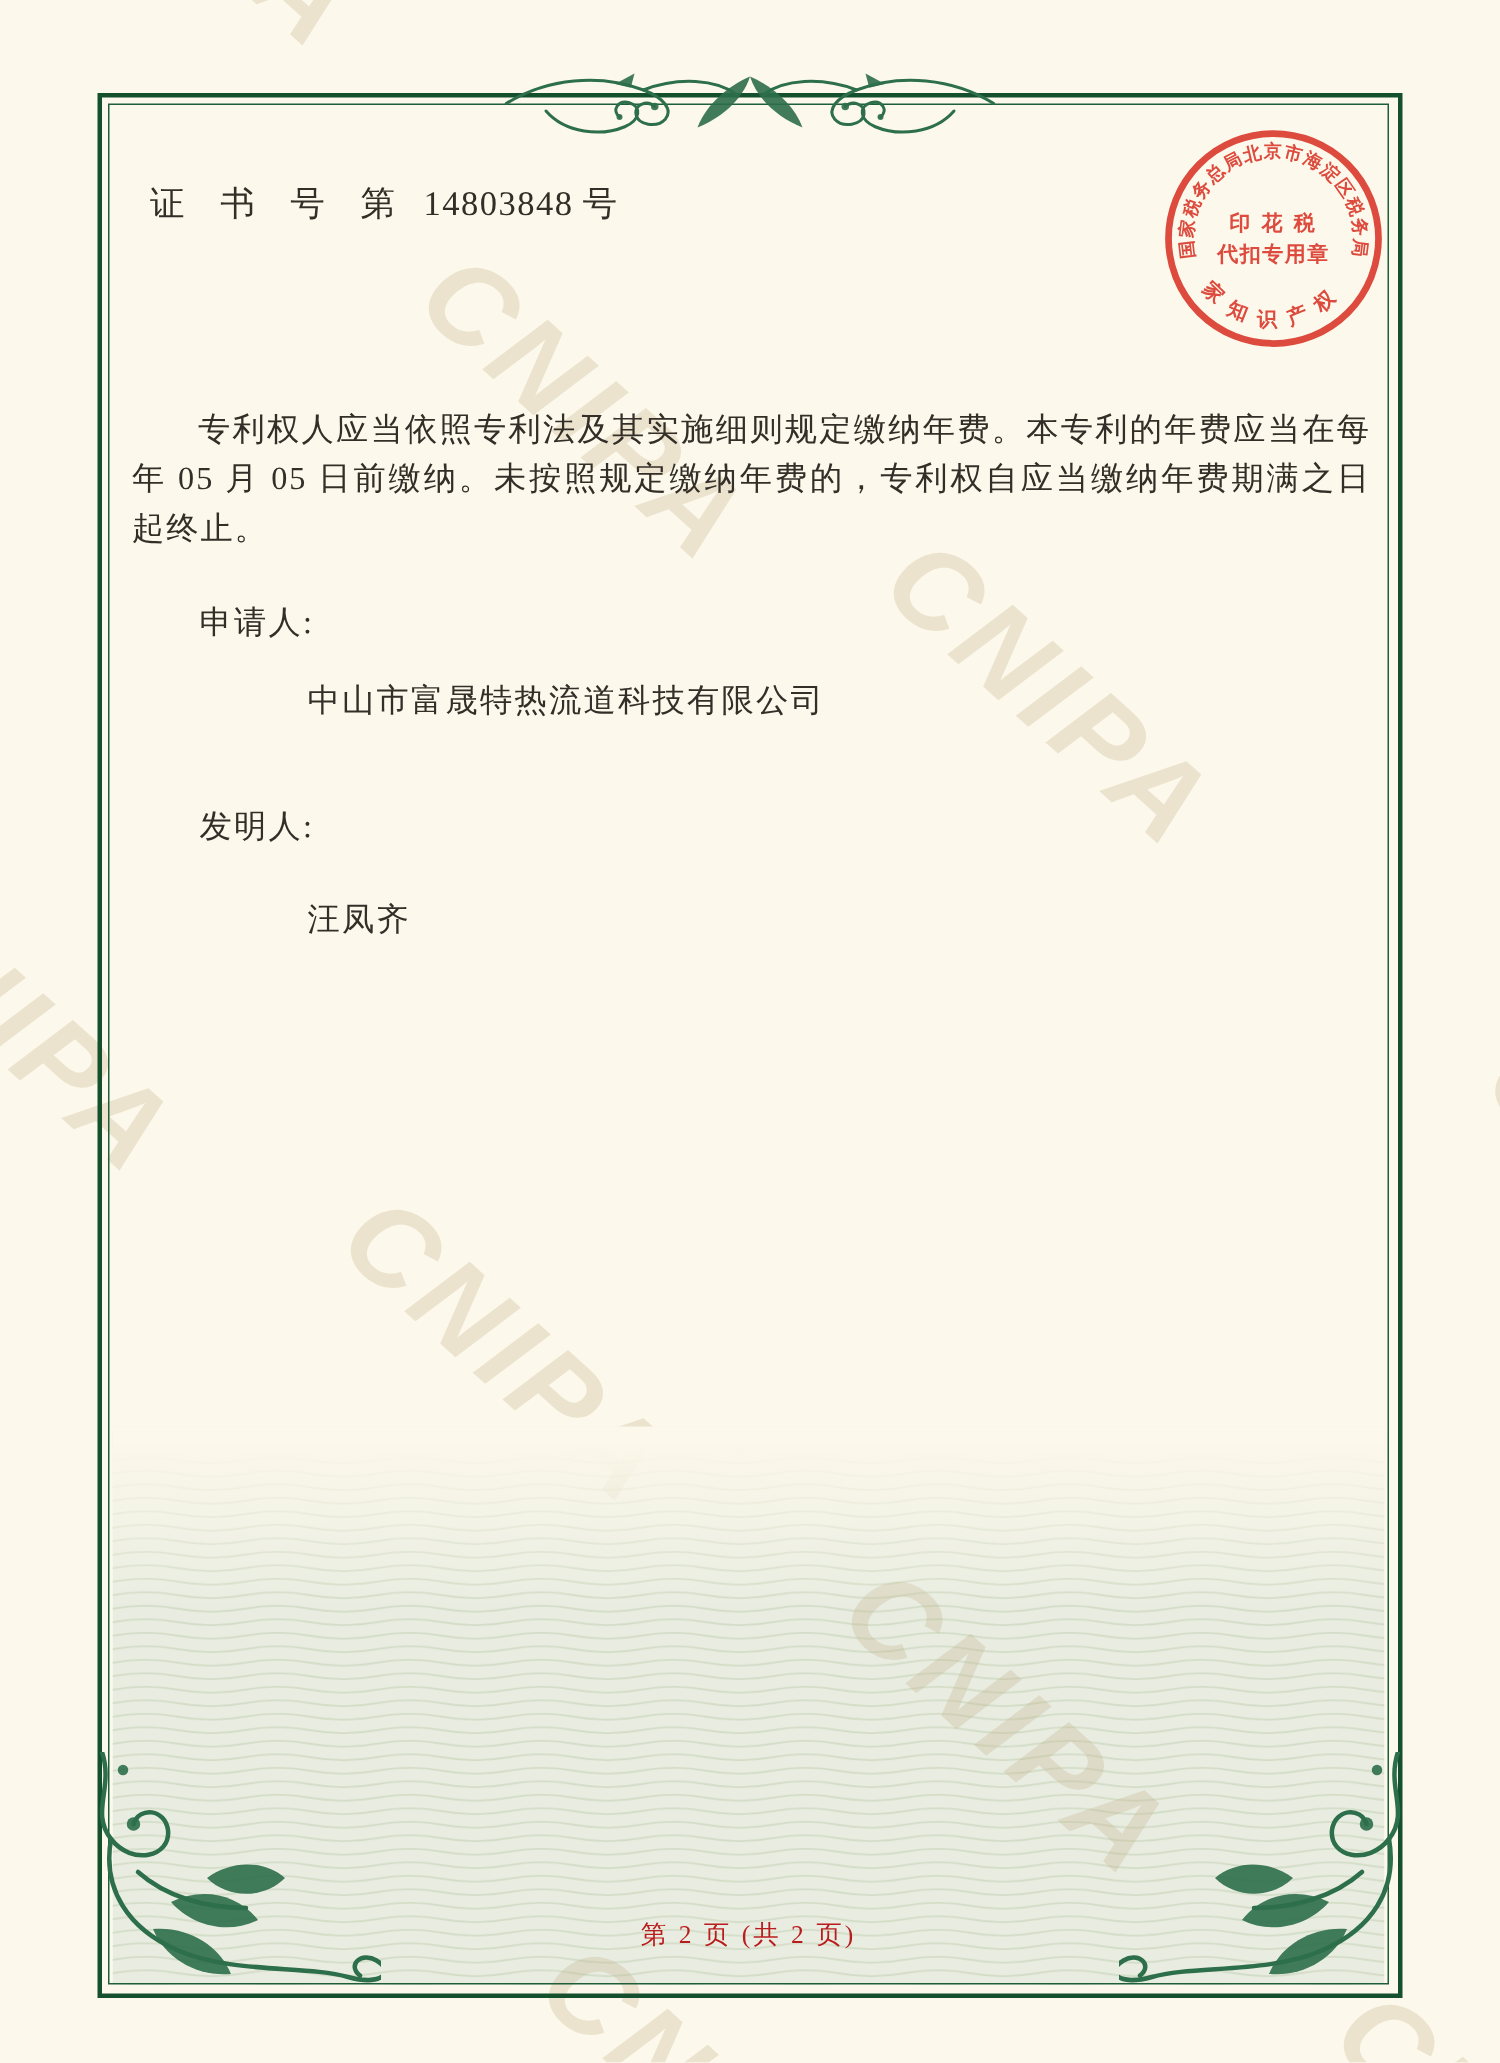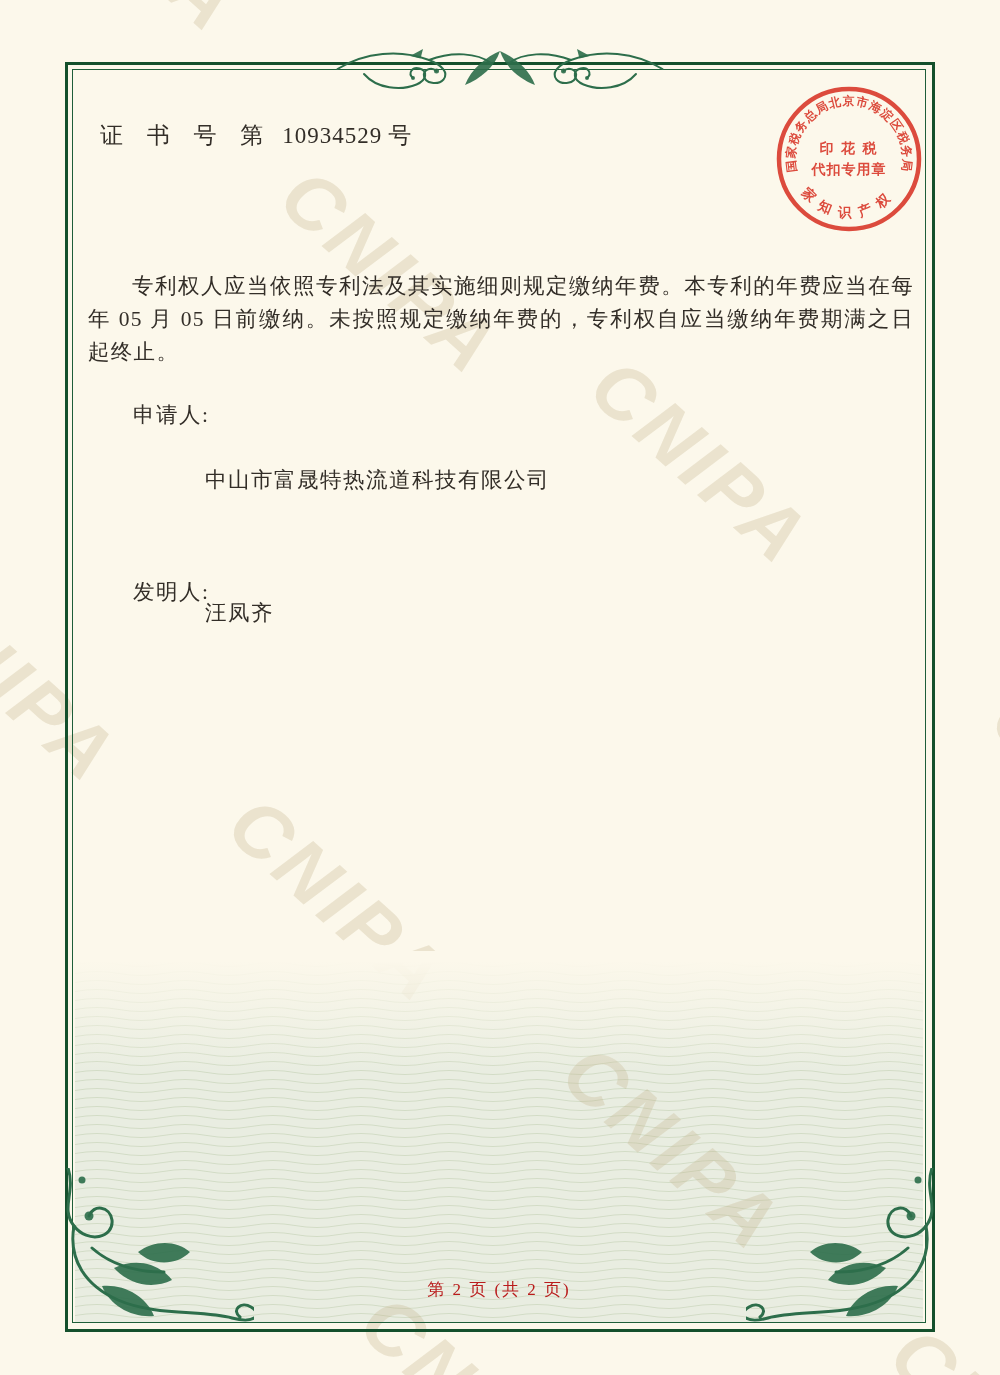--- a/index.html
+++ b/index.html
@@ -50,22 +50,22 @@
   .certno .sp{letter-spacing:9px;}
   .certno .num{letter-spacing:1px;margin:0 6px 0 10px;}
   .para{
     left:88px;top:270px;width:826px;
     font-size:21.5px;line-height:33px;letter-spacing:1.3px;
     text-align:justify;text-indent:44px;
   }
   .line{font-size:21.5px;letter-spacing:1.5px;}
   .intro{left:133px;top:393px;}
   .app-label{left:133px;top:400px;}
-  .app-name{left:205px;top:452px;margin-top:13px;}
-  .inv-label{left:133px;top:577px;}
+  .app-name{left:205px;top:452px;}
+  .inv-label{left:133px;top:536px;}
   .inv-name{left:205px;top:598px;text-align:right;}
   .footer{
     left:75px;top:1278px;width:848px;text-align:center;
     font-size:17px;letter-spacing:2px;color:#b91c1c;z-index:4;
   }
 </style>
 </head>
 <body>
 
 <div class="page">
@@ -157,21 +157,21 @@
       </text>
       <text font-size="13.5" letter-spacing="8.5">
         <textPath href="#sealBottom" startOffset="50%" text-anchor="middle">国家知识产权局</textPath>
       </text>
       <text x="80" y="74" font-size="14" letter-spacing="2" text-anchor="middle">印 花 税</text>
       <text x="80" y="95" font-size="14" letter-spacing="1" text-anchor="middle">代扣专用章</text>
     </g>
   </svg>
 
   <div class="txt certno">
-    <span class="sp">证 书 号 第</span><span class="num">10934529</span><span>号</span>
+    <span class="sp">证 书 号 第</span><span class="num">14803848</span><span>号</span>
   </div>
 
   <div class="txt para">专利权人应当依照专利法及其实施细则规定缴纳年费。本专利的年费应当在每年 05 月 05 日前缴纳。未按照规定缴纳年费的，专利权自应当缴纳年费期满之日起终止。</div>
 
   <div class="txt line app-label">申请人:</div>
   <div class="txt line app-name">中山市富晟特热流道科技有限公司</div>
   <div class="txt line inv-label">发明人:</div>
   <div class="txt line inv-name">汪凤齐</div>
 
   <div class="txt footer">第 2 页 (共 2 页)</div>

